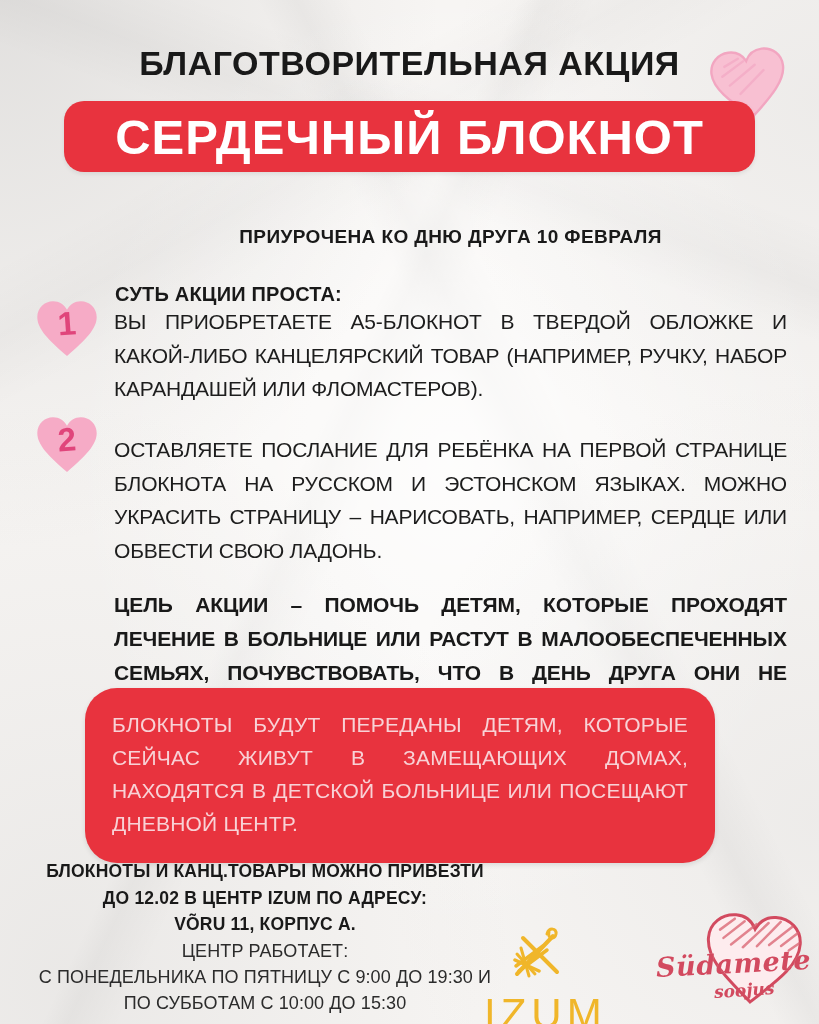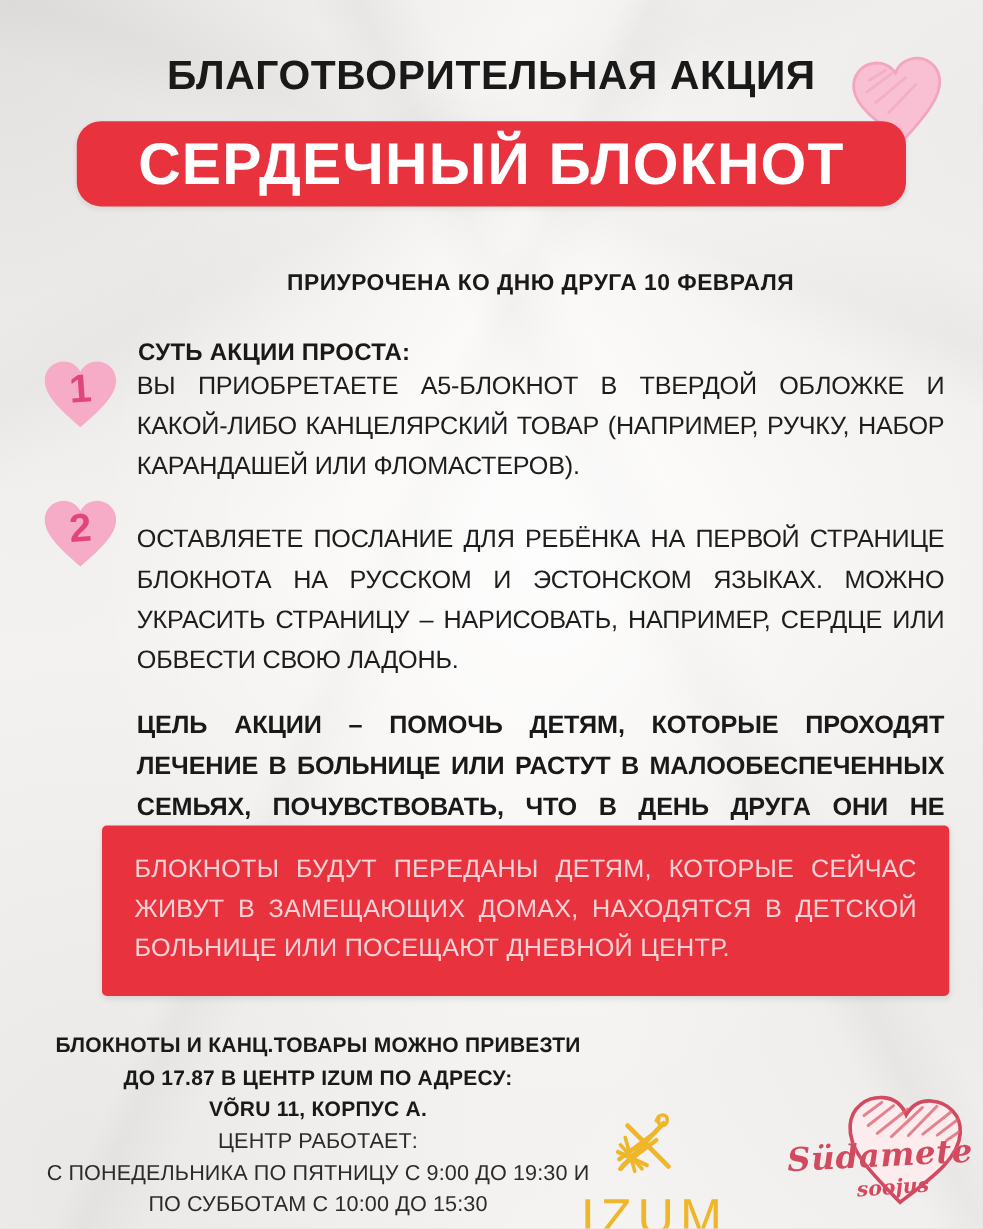--- a/index.html
+++ b/index.html
@@ -106,24 +106,24 @@
     line-height: 34px;
     font-weight: 800;
     text-align: justify;
     letter-spacing: -0.1px;
     word-spacing: 2px;
     margin-top: 32px;
   }
 
   .highlight-box {
     position: absolute;
-    left: 85px; top: 688px; width: 706px;
+    left: 85px; top: 688px; width: 630px;
     box-sizing: border-box;
     background: #e8333e;
-    border-radius: 4px;
+    border-radius: 32px;
     padding: 20px 27px 23px 27px;
     box-shadow: 0 2px 5px rgba(0,0,0,0.10);
   }
   .highlight-box .txt {
     color: #f8d2d6;
     font-size: 21px;
     line-height: 33px;
     text-align: justify;
     letter-spacing: 0.2px;
   }
@@ -229,21 +229,21 @@
   <div class="step-text s2">ОСТАВЛЯЕТЕ ПОСЛАНИЕ ДЛЯ РЕБЁНКА НА ПЕРВОЙ СТРАНИЦЕ БЛОКНОТА НА РУССКОМ И ЭСТОНСКОМ ЯЗЫКАХ. МОЖНО УКРАСИТЬ СТРАНИЦУ – НАРИСОВАТЬ, НАПРИМЕР, СЕРДЦЕ ИЛИ ОБВЕСТИ СВОЮ ЛАДОНЬ.</div>
 
   <div class="goal-text">ЦЕЛЬ АКЦИИ – ПОМОЧЬ ДЕТЯМ, КОТОРЫЕ ПРОХОДЯТ ЛЕЧЕНИЕ В БОЛЬНИЦЕ ИЛИ РАСТУТ В МАЛООБЕСПЕЧЕННЫХ СЕМЬЯХ, ПОЧУВСТВОВАТЬ, ЧТО В ДЕНЬ ДРУГА ОНИ НЕ ОДИНОКИ.</div>
 
   <div class="highlight-box">
     <div class="txt">БЛОКНОТЫ БУДУТ ПЕРЕДАНЫ ДЕТЯМ, КОТОРЫЕ СЕЙЧАС ЖИВУТ В ЗАМЕЩАЮЩИХ ДОМАХ, НАХОДЯТСЯ В ДЕТСКОЙ БОЛЬНИЦЕ ИЛИ ПОСЕЩАЮТ ДНЕВНОЙ ЦЕНТР.</div>
   </div>
 
   <div class="footer-text">
     <div class="bold-line">БЛОКНОТЫ И КАНЦ.ТОВАРЫ МОЖНО ПРИВЕЗТИ</div>
-    <div class="bold-line">ДО 17.87 В ЦЕНТР IZUM ПО АДРЕСУ:</div>
+    <div class="bold-line">ДО 12.02 В ЦЕНТР IZUM ПО АДРЕСУ:</div>
     <div class="bold-line">VÕRU 11, КОРПУС А.</div>
     <div class="reg-line">ЦЕНТР РАБОТАЕТ:</div>
     <div class="reg-line">С ПОНЕДЕЛЬНИКА ПО ПЯТНИЦУ С 9:00 ДО 19:30 И</div>
     <div class="reg-line">ПО СУББОТАМ С 10:00 ДО 15:30</div>
   </div>
 
   <div class="izum-logo">
     <svg class="izum-mark" viewBox="0 0 62 60">
       <g stroke="#f0b62a" fill="none" stroke-linecap="round">
         <path d="M4 50 L40 12" stroke-width="4"></path>

